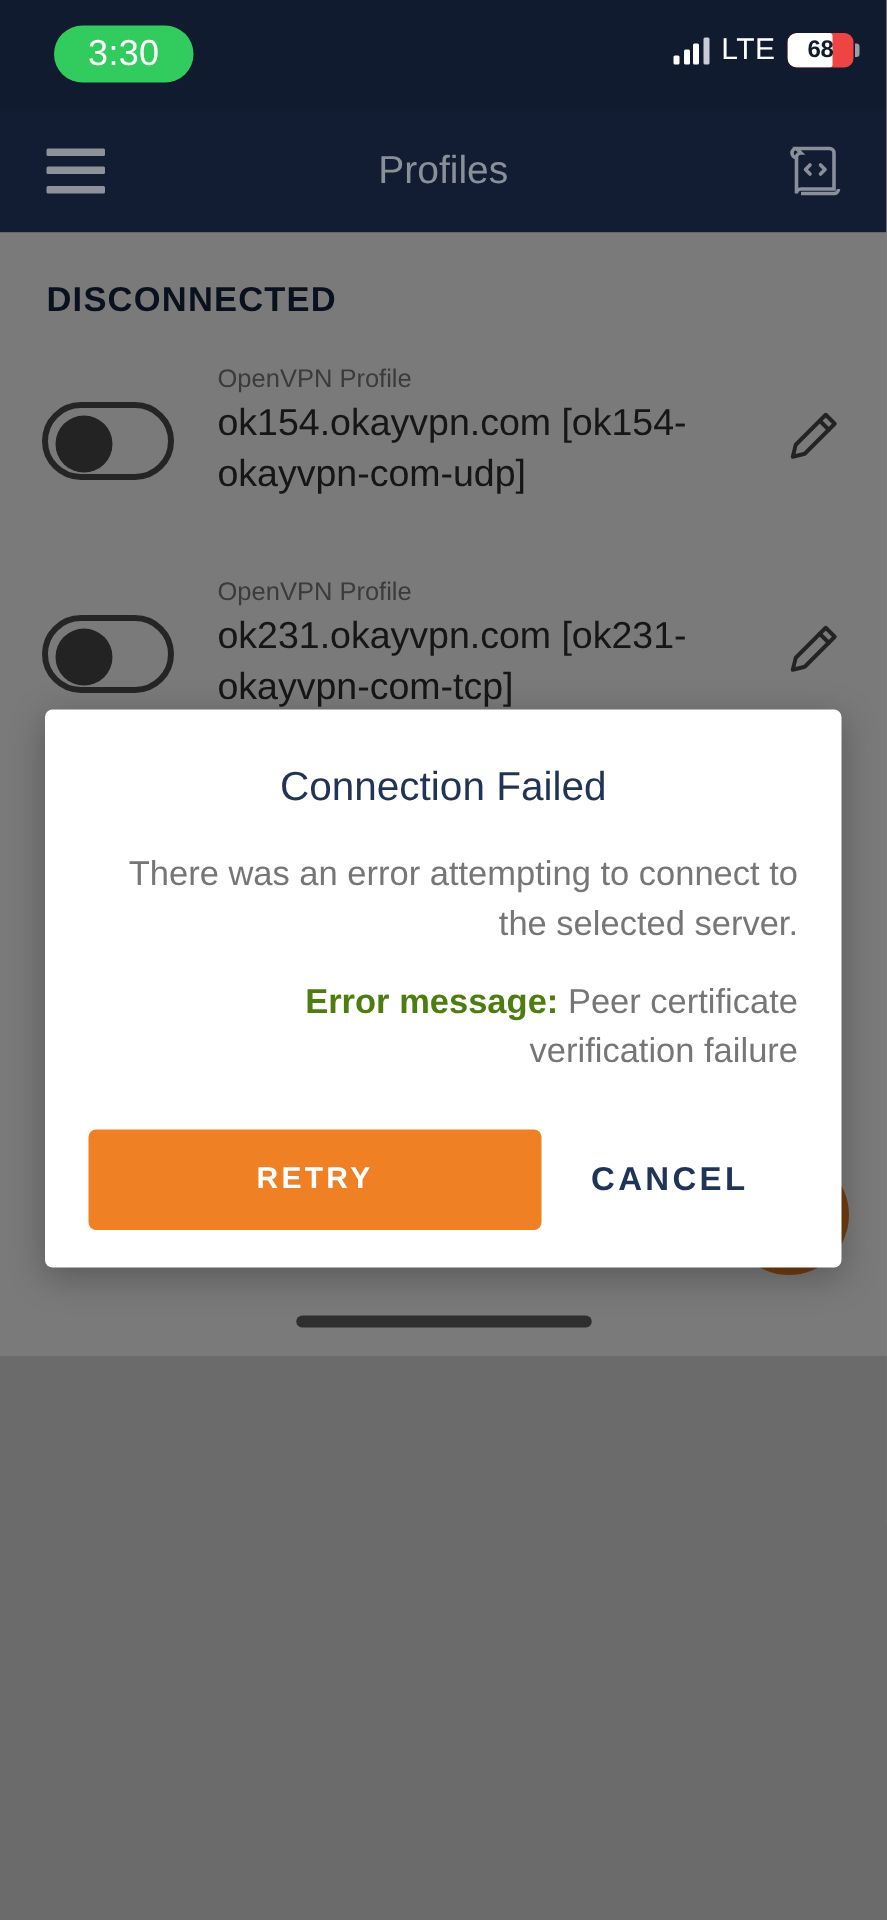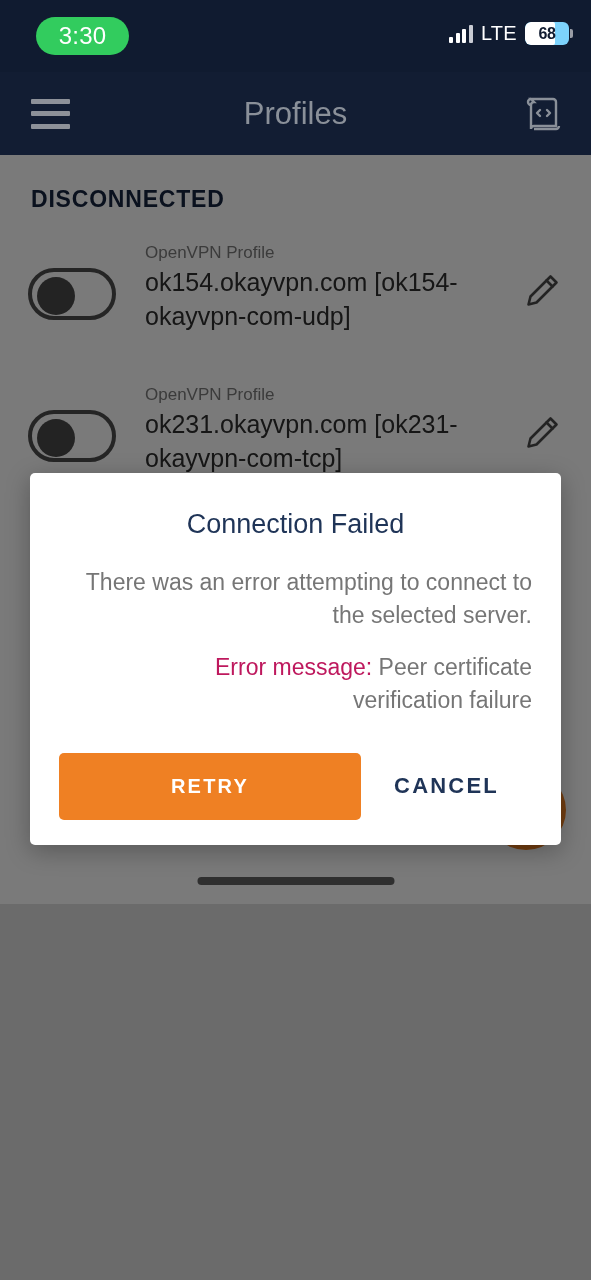--- a/index.html
+++ b/index.html
@@ -32,21 +32,21 @@
   }
   .sig { display:flex; align-items:flex-end; gap:2.5px; height:18px; }
   .sig i { display:block; width:4px; background:#ffffff; border-radius:1px; }
   .sig i:nth-child(1){height:6px;}
   .sig i:nth-child(2){height:10px;}
   .sig i:nth-child(3){height:14px;}
   .sig i:nth-child(4){height:18px; background:#c9ccd4;}
   .lte { color:#ffffff; font-size:20px; font-weight:500; letter-spacing:0.3px; }
   .batt {
     position:relative; width:44px; height:23px;
-    border-radius:6px; background:#7dd3fc; overflow:hidden;
+    border-radius:6px; background:#ef4444; overflow:hidden;
   }
   .batt .fill {
     position:absolute; left:0; top:0; bottom:0; width:68%;
     background:#ffffff; border-radius:6px 2px 2px 6px;
   }
   .batt .num {
     position:absolute; inset:0; display:flex; align-items:center; justify-content:center;
     font-size:16px; font-weight:700; color:#101b30; letter-spacing:-0.3px;
   }
   .batt-cap {
@@ -60,21 +60,21 @@
     display:flex; align-items:center;
   }
   .hamburger {
     position:absolute; left:31px; top:50%; transform:translateY(-50%);
     width:39px; height:30px;
     display:flex; flex-direction:column; justify-content:space-between;
   }
   .hamburger span { display:block; height:5px; background:#8d9199; border-radius:1px; }
   .appbar-title {
     position:absolute; left:0; right:0; text-align:center;
-    color:#8a9099; font-size:31px; font-weight:400;
+    color:#8a9099; font-size:26px; font-weight:400;
   }
   .scroll-icon {
     position:absolute; right:25px; top:50%; transform:translateY(-50%);
     width:44px; height:44px;
   }
 
   .section-header {
     position:absolute; left:31px; top:186px;
     font-size:23px; font-weight:700; color:#16243f; letter-spacing:0.8px;
   }
@@ -132,21 +132,21 @@
   .dialog-title {
     text-align:center; color:#1f3457;
     font-size:27px; font-weight:400;
     padding:36px 24px 0 24px;
   }
   .dialog-body { padding:26px 29px 0 29px; }
   .dialog-body p {
     font-size:23px; line-height:1.42; color:#767676;text-align:right;
   }
   .dialog-body p + p { margin-top:20px; }
-  .dialog-body b { color:#be185d; font-weight:400;margin-left:41px; }
+  .dialog-body b { color:#4d7c0f; font-weight:700;margin-left:41px; }
   .dialog-actions {
     display:flex; align-items:center;
     padding:36px 29px 25px 29px; gap:0;
   }
   .btn-retry {
     width:302px; height:67px; border:none; border-radius:5px;
     background:#ef8023; color:#ffffff;
     font-family:"Liberation Sans", sans-serif;
     font-size:20px; font-weight:700; letter-spacing:2.2px;
     display:flex; align-items:center; justify-content:center;

